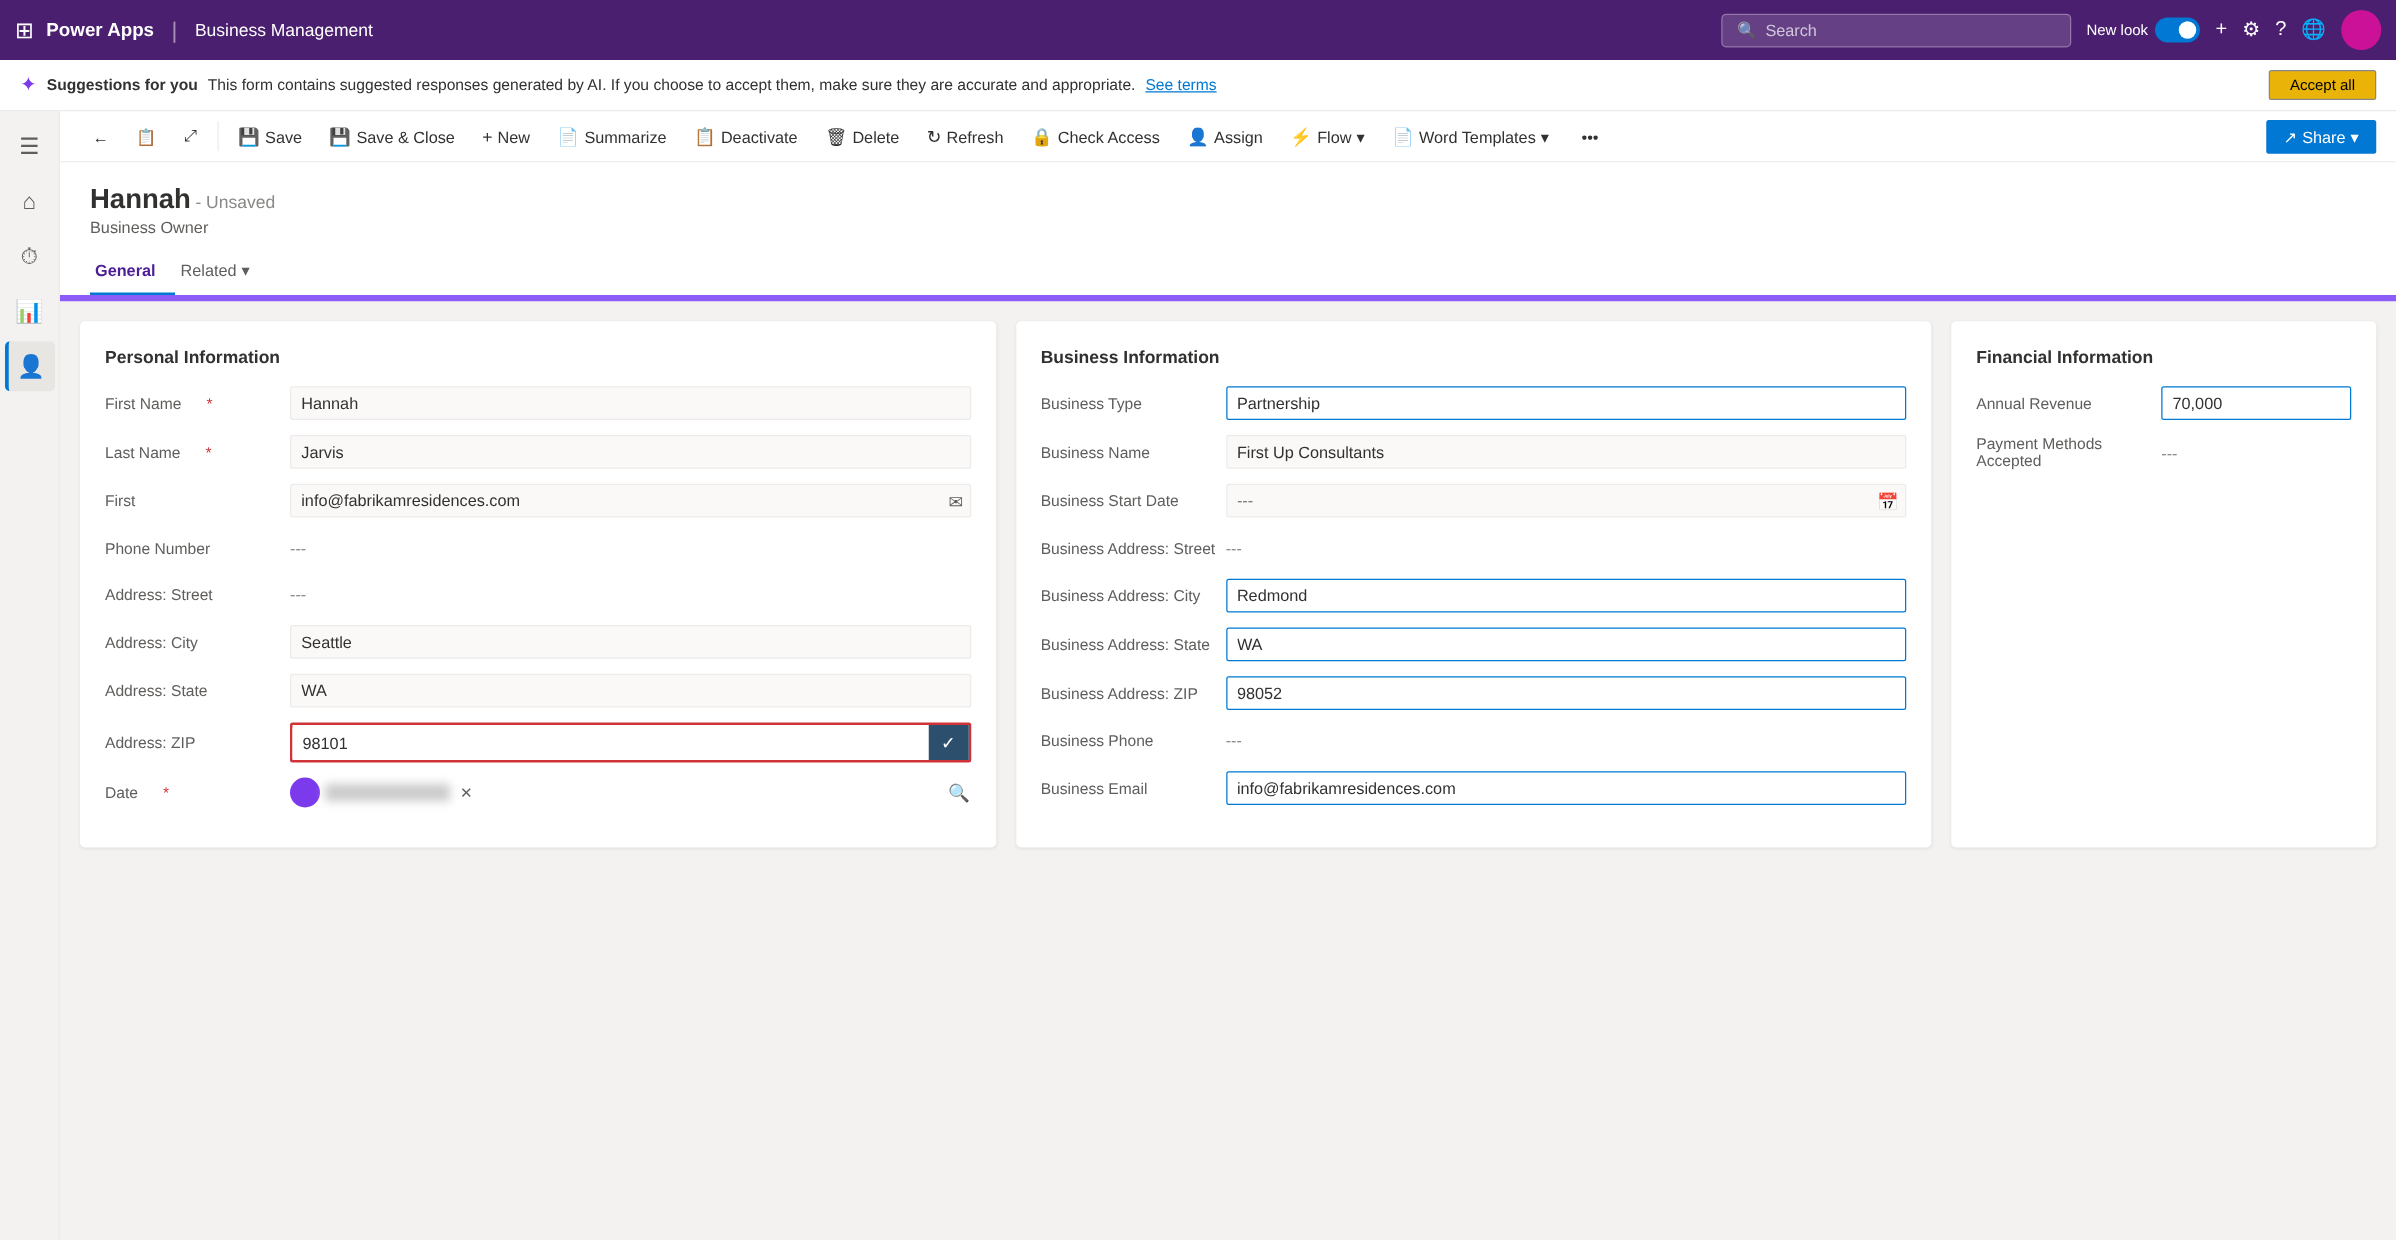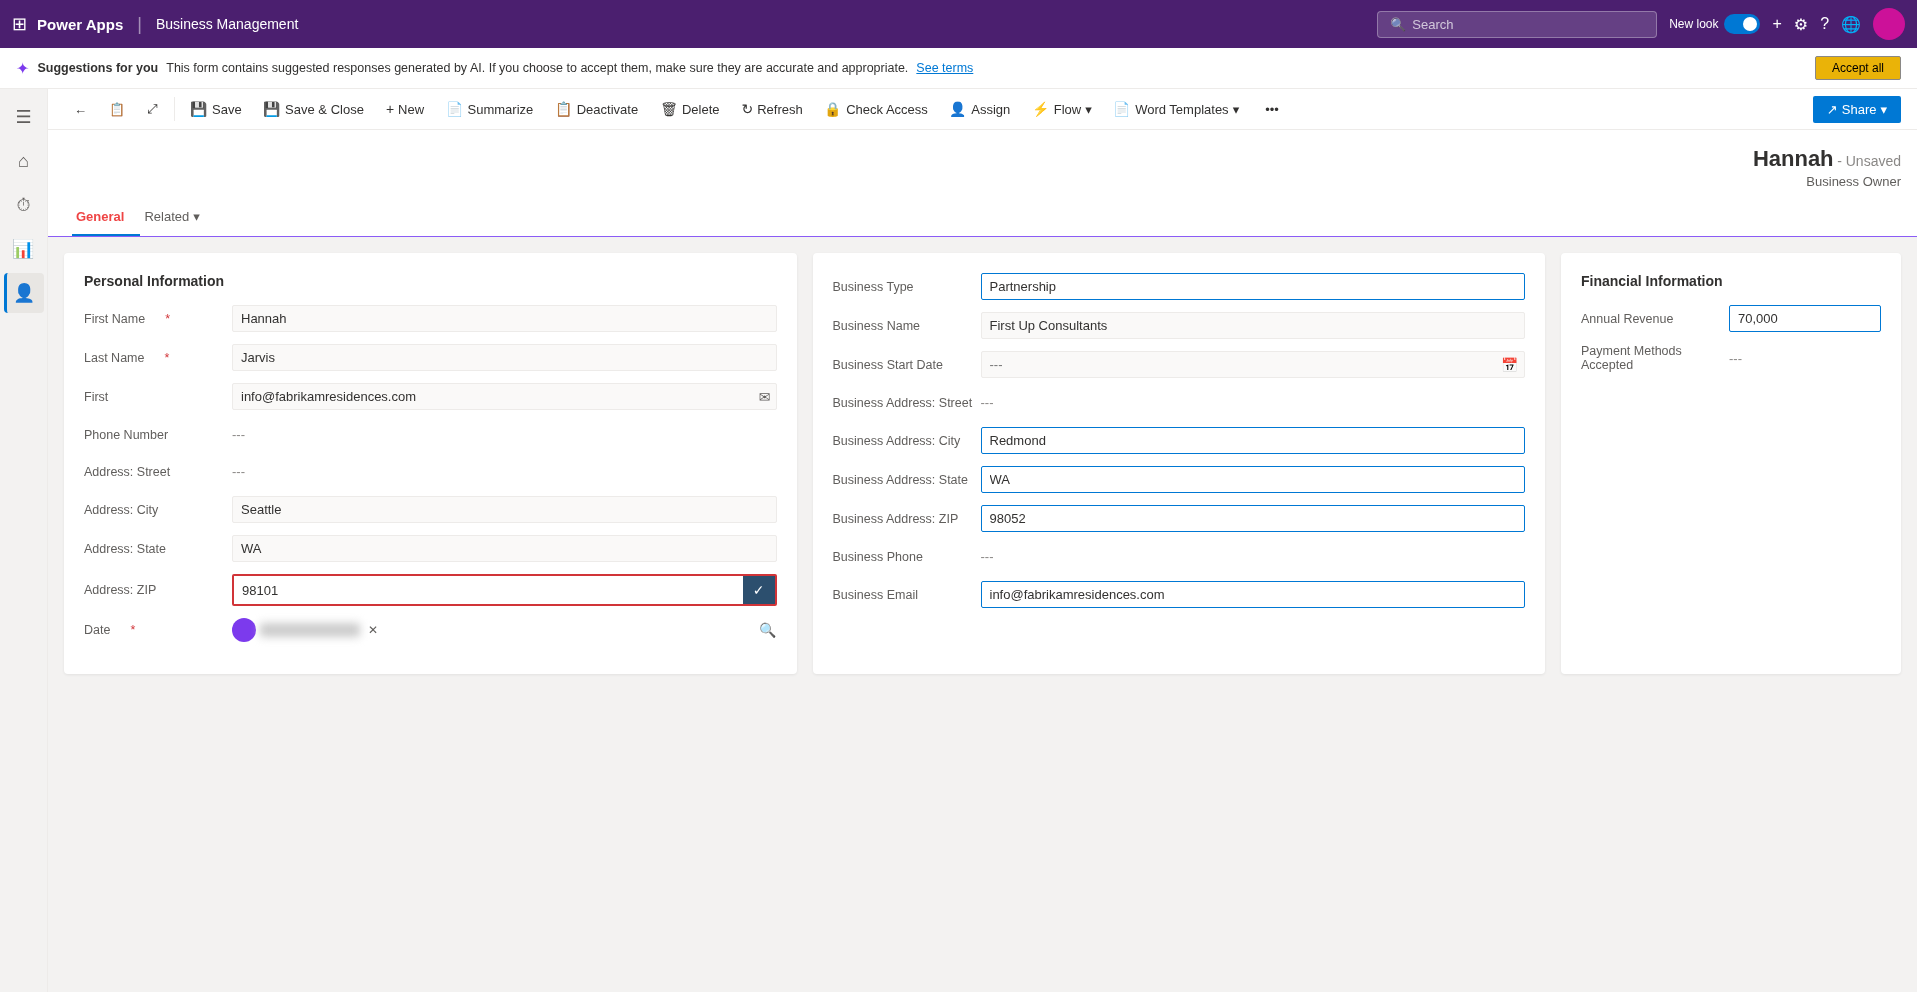--- a/index.html
+++ b/index.html
@@ -116,34 +116,33 @@
       cursor: pointer;
       font-size: 13px;
       display: flex; align-items: center; gap: 4px;
     }
     .nav-arrows { display: flex; gap: 2px; }
 
     
     .record-header {
       background: white;
       padding: 16px 16px 0 24px;
-      border-bottom: 1px solid #8b5cf6;
-      text-align: right;
+      border-bottom: 5px solid #8b5cf6;
     }
     .record-title { font-size: 22px; font-weight: 600; color: #323130; }
     .record-unsaved { color: #8a8886; font-size: 14px; font-weight: 400; }
     .record-subtitle { color: #605e5c; font-size: 13px; margin-top: 2px; }
     .record-tabs { display: flex; gap: 0; margin-top: 12px; }
     .record-tab {
       padding: 8px 16px 10px 4px;
       cursor: pointer; font-size: 13px; color: #605e5c;
       border-bottom: 2px solid transparent;
       display: flex; align-items: center; gap: 4px;
     }
-    .record-tab.active { color: #ef4444; border-bottom: 2px solid #0078d4; font-weight: 600; }
+    .record-tab.active { color: #4c1d95; border-bottom: 2px solid #0078d4; font-weight: 600; }
 
     
     .form-area {
       padding: 16px;
       display: grid;
       grid-template-columns: 1fr 1fr 340px;
       gap: 16px;
     }
     .form-section {
       background: white;
@@ -443,20 +442,21 @@
           <div class="owner-field">
             <div class="owner-avatar"></div>
             <div class="owner-name-blur"></div>
             <span class="owner-clear">✕</span>
             <span class="owner-search">🔍</span>
           </div>
         </div>
       </div>
 
       <div class="form-section">
+        <div class="section-title">Business Information</div>
 
         <div class="field-row">
           <div class="field-label">Business Type</div>
           <input class="business-input" type="text" value="Partnership" style="">
         </div>
 
         <div class="field-row">
           <div class="field-label">Business Name</div>
           <input class="field-input" type="text" value="First Up Consultants" style="">
         </div>

